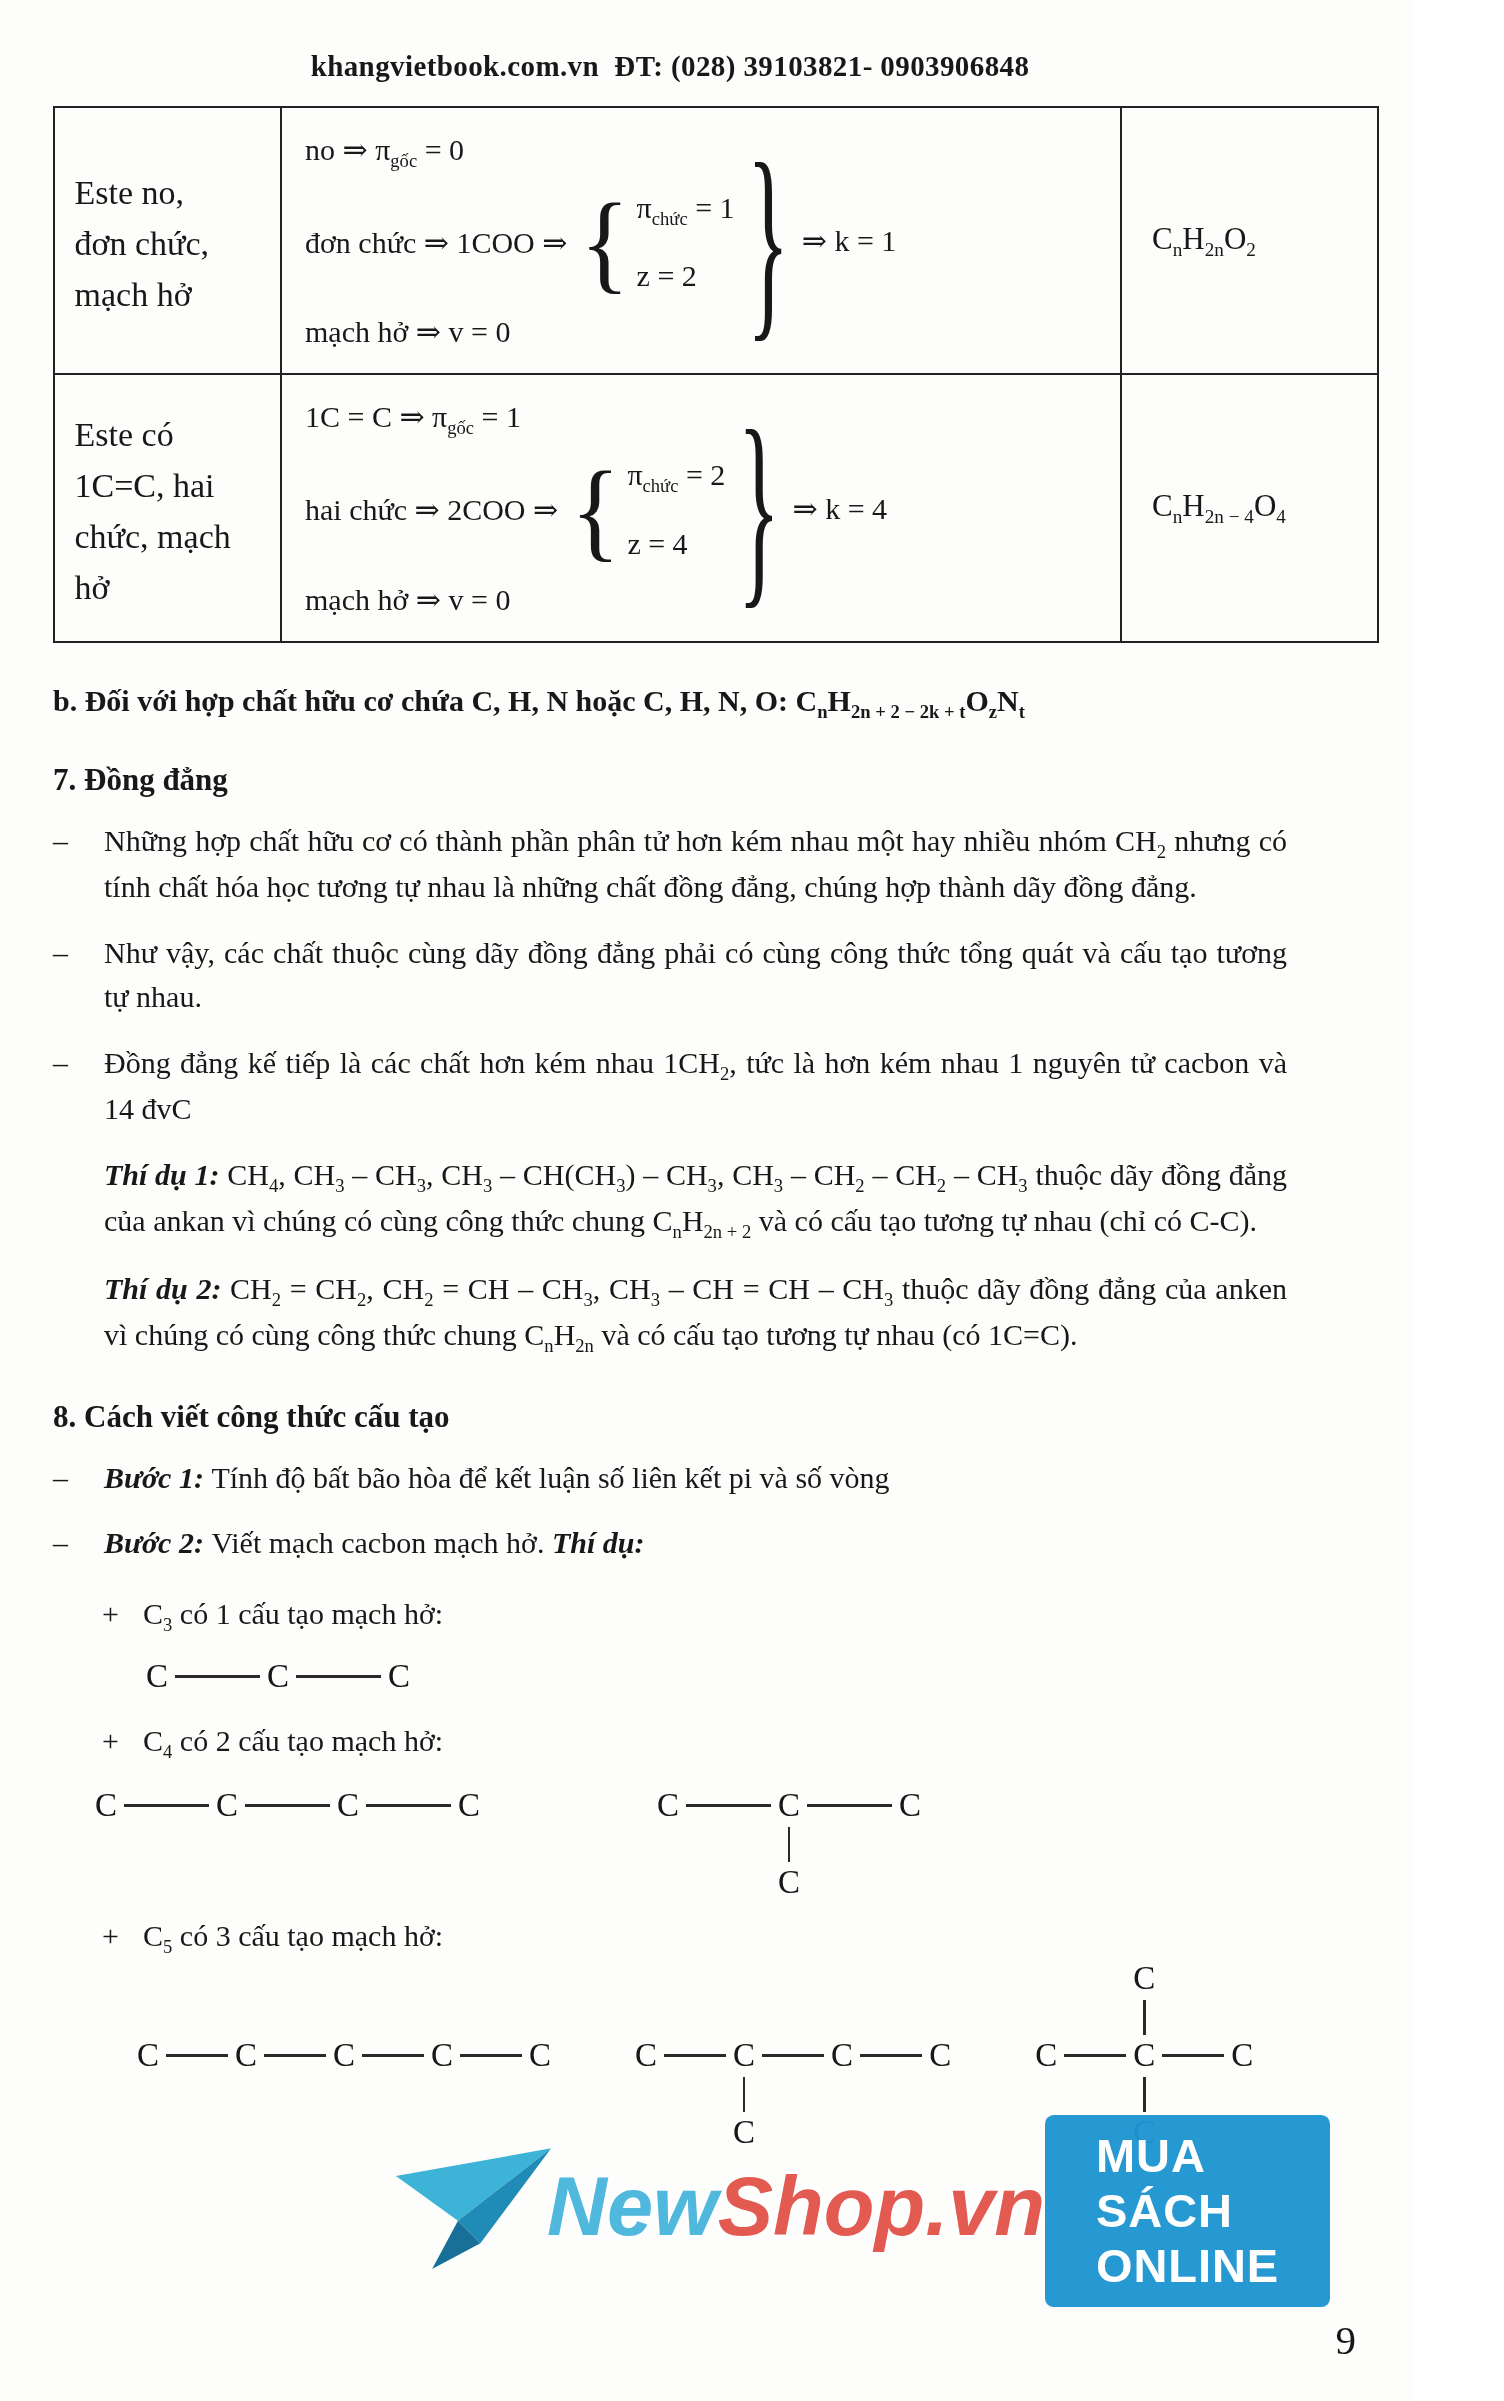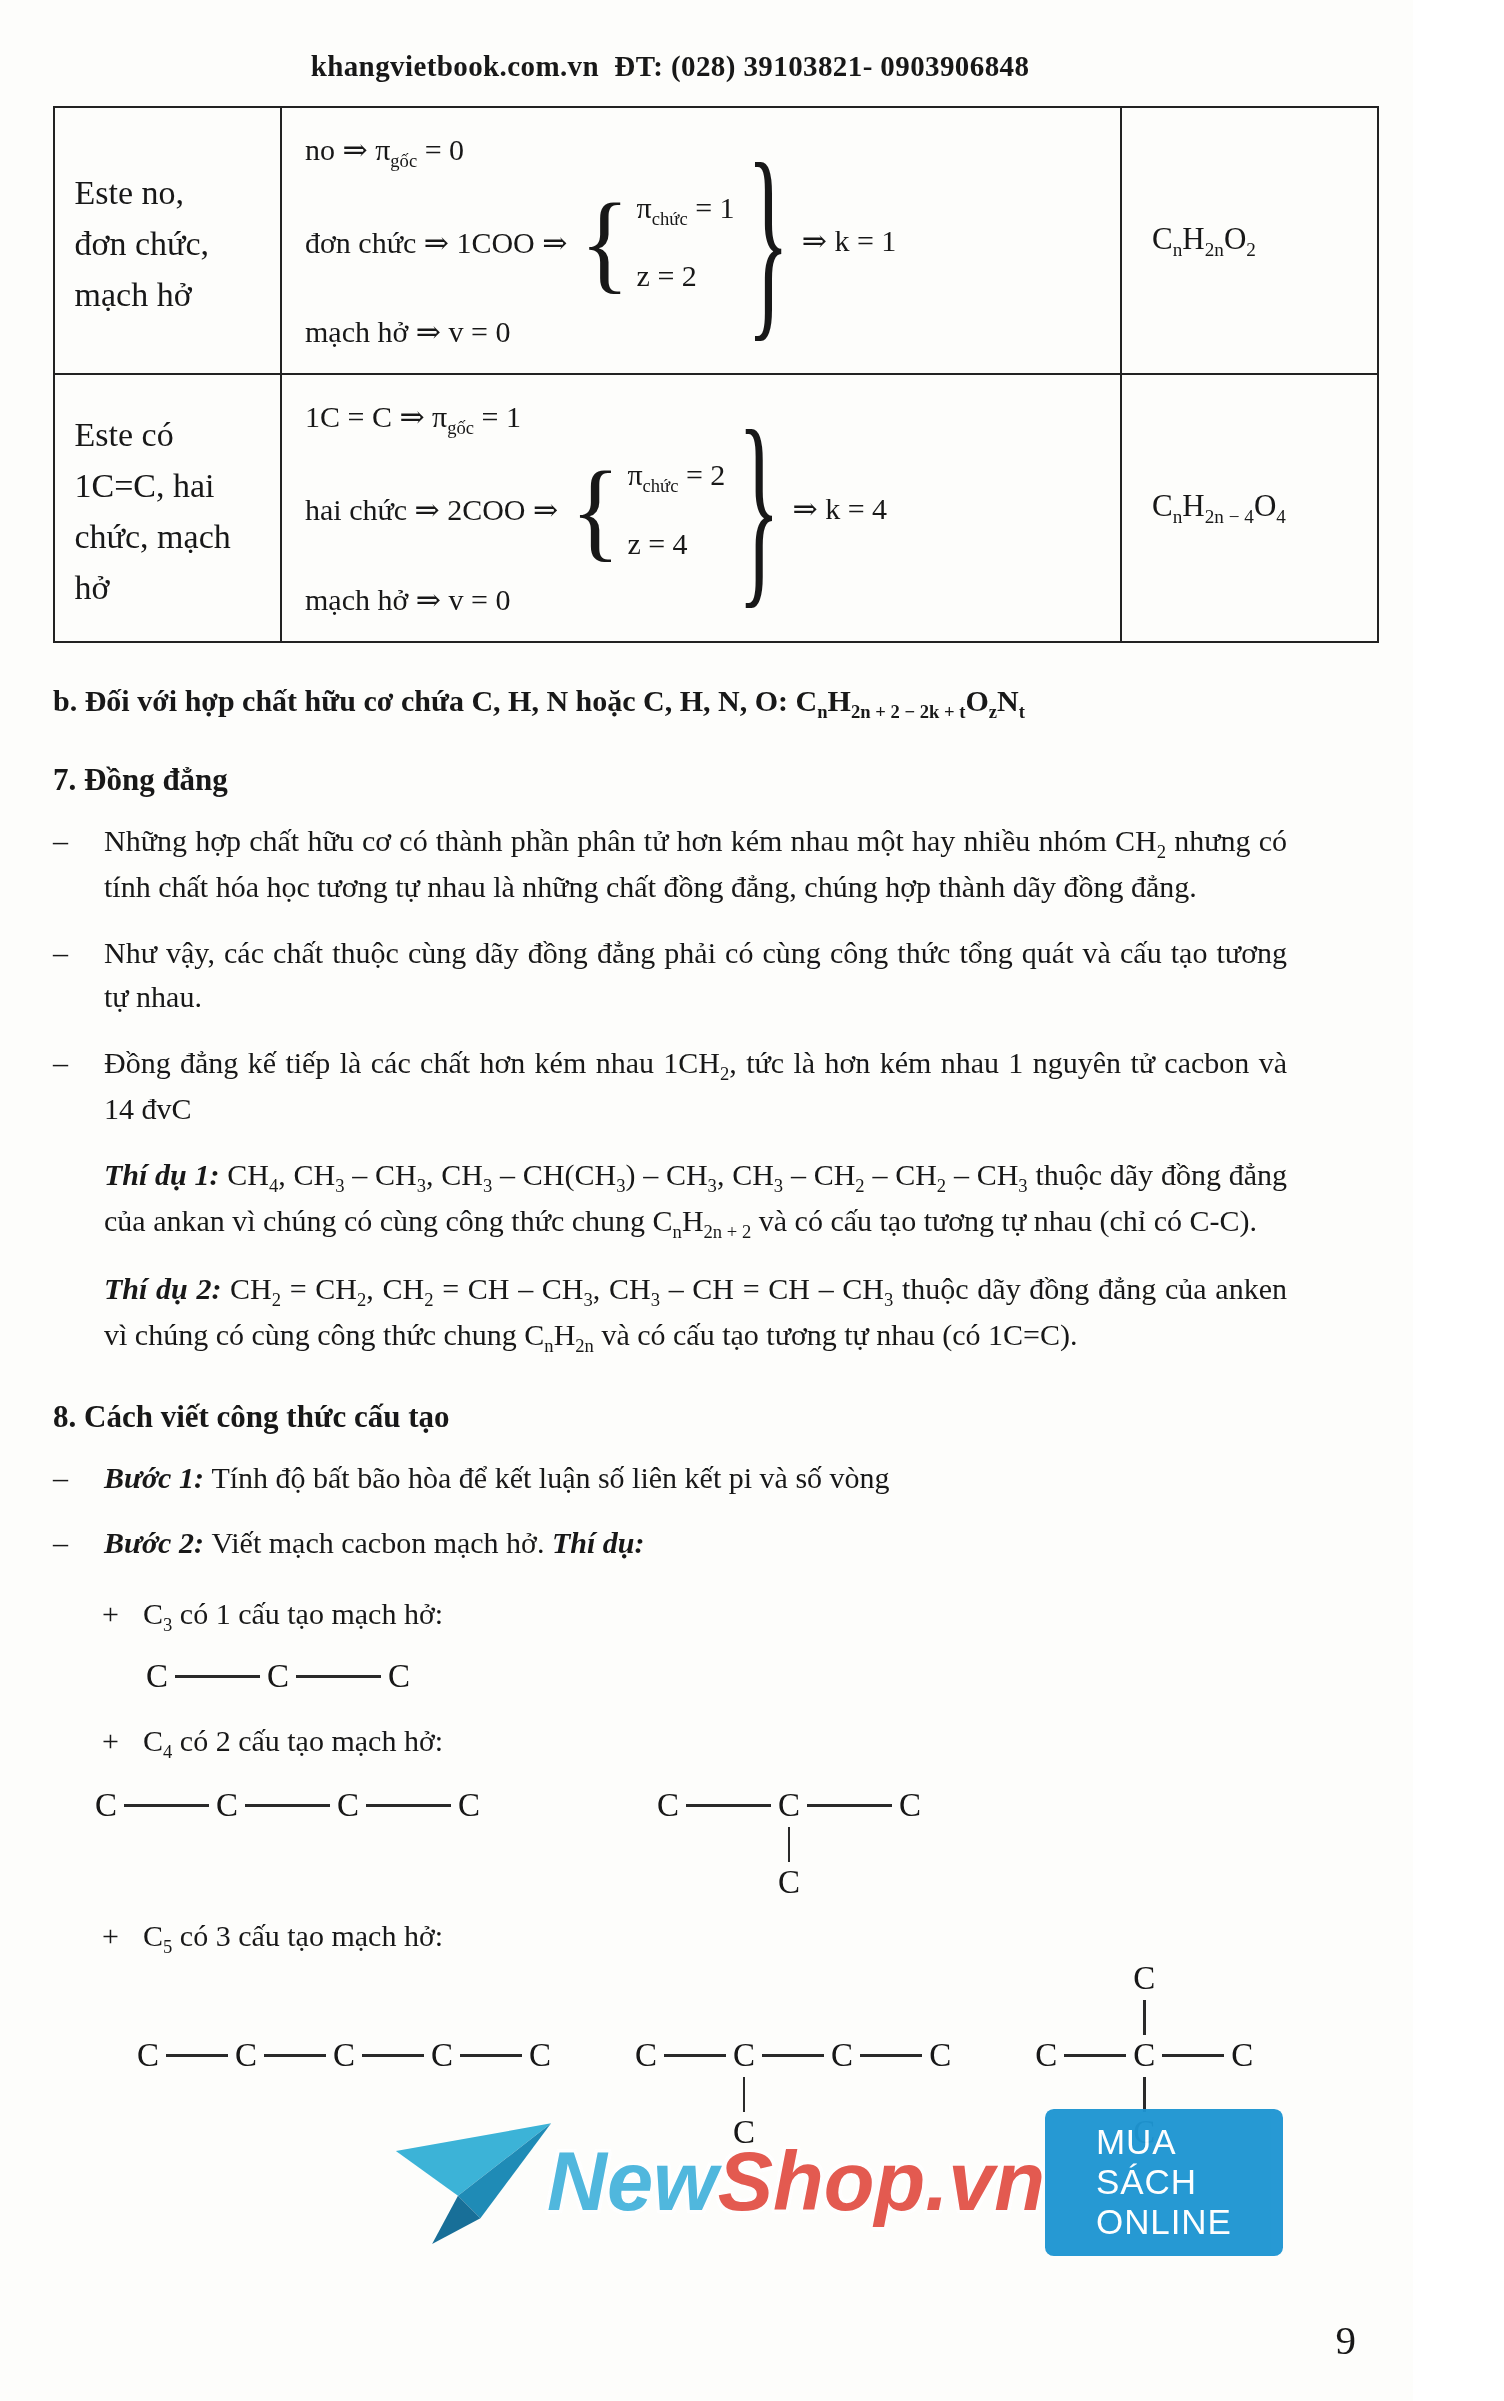--- a/index.html
+++ b/index.html
@@ -89,23 +89,23 @@
   .plane { width:193px; height:138px; margin-right:-23px; }
   .brand {
     font-family:"Liberation Sans","DejaVu Sans",sans-serif;
     font-weight:700; font-style:italic; font-size:83px; white-space:nowrap;
     text-shadow:-2.7px -2.7px 0 #fff, 2.7px -2.7px 0 #fff, -2.7px 2.7px 0 #fff, 2.7px 2.7px 0 #fff,
                  0 -3.5px 0 #fff, 0 3.5px 0 #fff, -3.5px 0 0 #fff, 3.5px 0 0 #fff;
   }
   .wnew { color:#4ab5dc; }
   .wshop { color:#e2544a; }
   .wbutton {
-    margin-top:1px; background:#1e95d2; color:#ffffff;
+    margin-top:7px; background:#1e95d2; color:#ffffff;
     font-family:"Liberation Sans","DejaVu Sans",sans-serif;
-    font-weight:400; font-size:35px; letter-spacing:0.9px;
+    font-weight:700; font-size:47px; letter-spacing:0.9px;
     padding:13.3px 51px; border-radius:8.8px; cursor:pointer;
   }
 
   .pagenum { position:absolute; right:57px; bottom:37px; font-size:41px; }
 </style>
 </head>
 <body>
 
 <div class="page">
   <div class="content">

